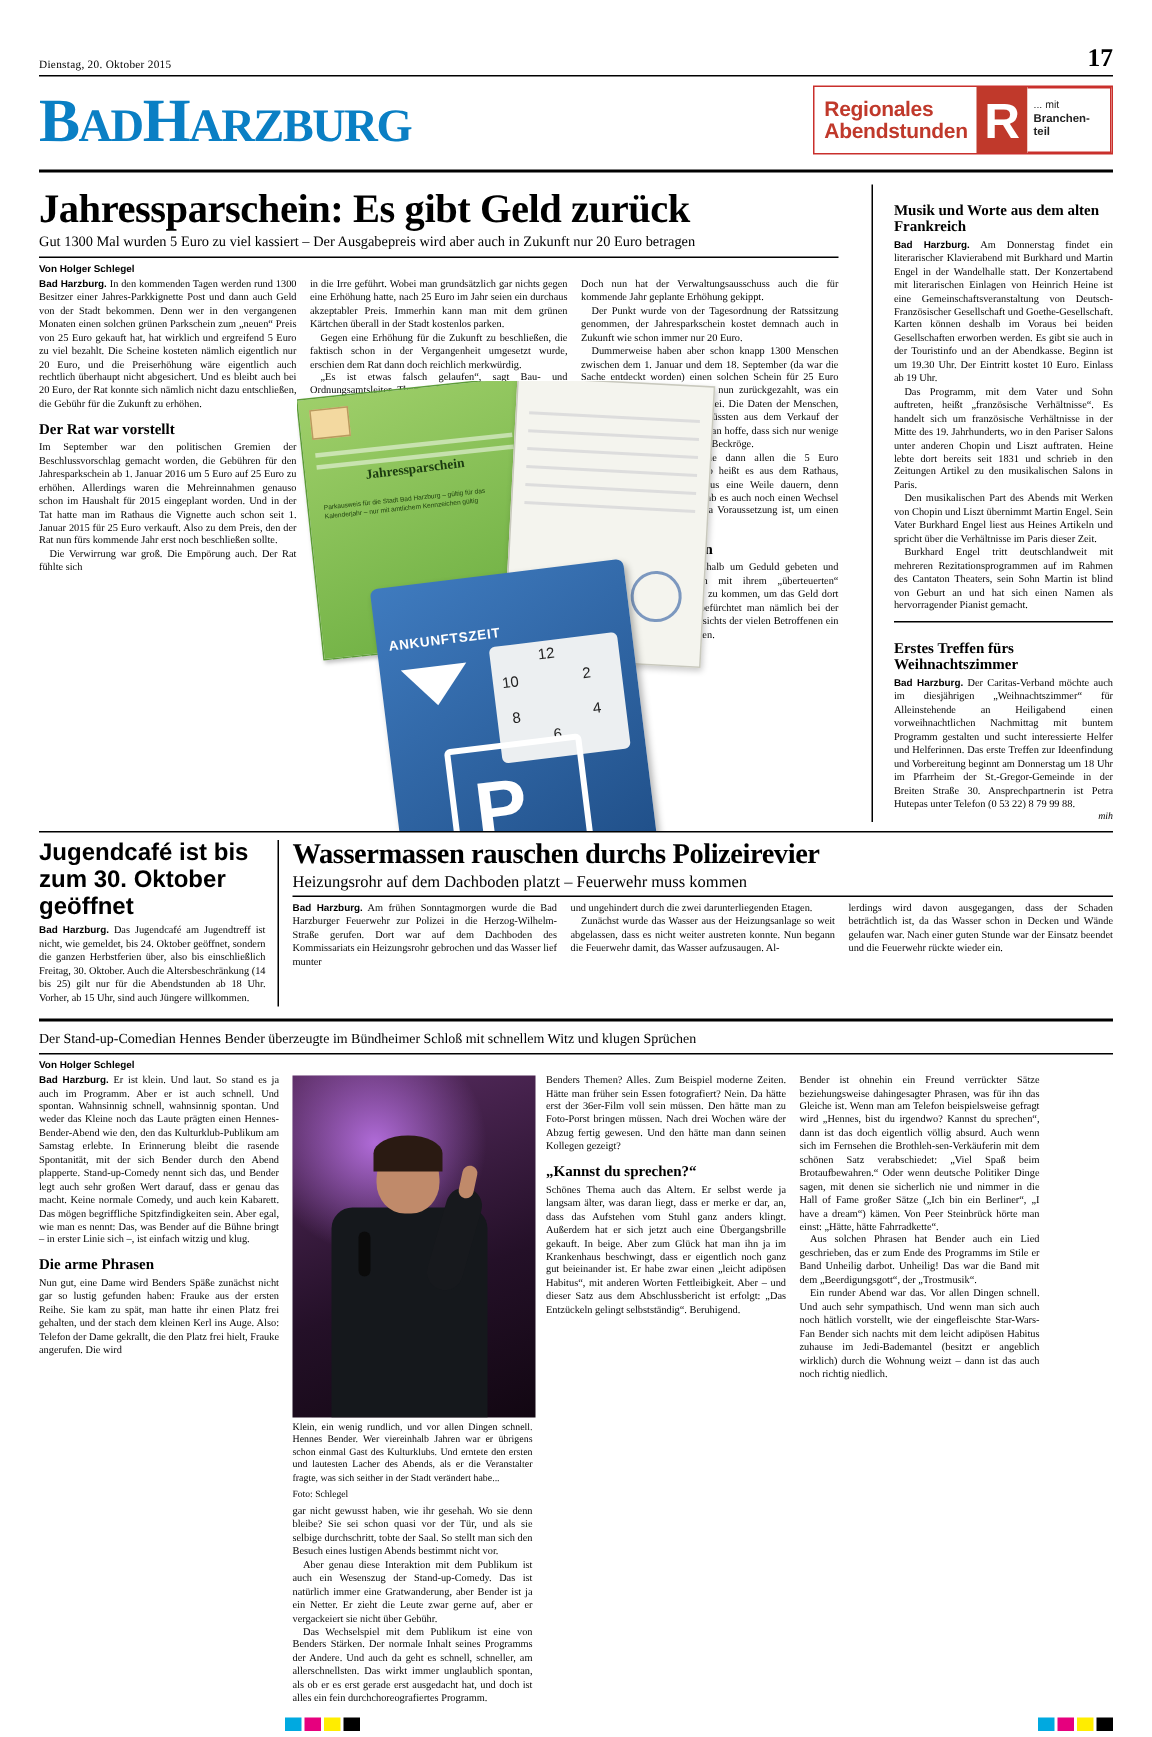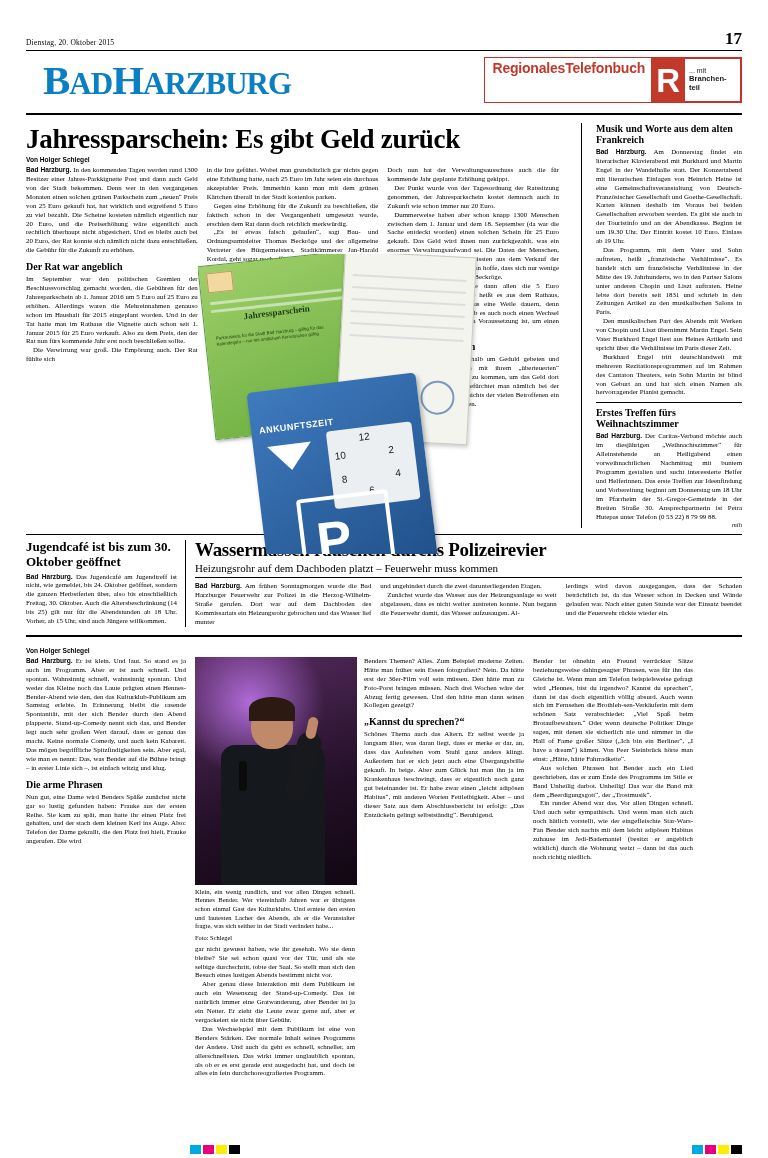--- a/index.html
+++ b/index.html
@@ -47,34 +47,33 @@
     border-bottom: 2.5px solid #000;
     padding: 6px 0 10px 0;
   }
   .paper-title {
     font-family: "Liberation Serif", serif;
     font-weight: bold;
     font-size: 41px;
     letter-spacing: -1px;
     color: #0a7fc4;
     line-height: .95;
-    margin-left: 17px;
   }
   .paper-title .small { font-size: 31px; }
 
   .ad-box {
     display: flex;
     align-items: stretch;
     border: 1px solid #c9302c;
     padding: 0;
     height: 46px;
   }
   .ad-left {
     padding: 3px 6px 3px 7px;
-    display:flex; justify-content:center;
+    display:flex; flex-direction:column; justify-content:center;
   }
   .ad-l1, .ad-l2 {
     font-family: "Liberation Sans", sans-serif;
     font-weight: bold;
     font-size: 14px;
     color: #c0392b;
     line-height: 1.1;
     letter-spacing: -.2px;
   }
   .ad-R {
@@ -236,21 +235,21 @@
   }
   .fig-disc .d-pbox {
     position:absolute; left:36px; bottom:8px; width:92px; height:80px;
     border:4px solid #ffffff; border-radius:4px;
   }
 
   
   .side-h {
     font-family:"Liberation Serif",serif;
     font-weight:bold; font-size:10px; line-height:1.1;
-    margin:0 0 3px 0;
+    margin:12px 0 3px 0;
   }
   .side-rule { border-top:1px solid #000; margin:5px 0 4px 0; }
   .side-credit {
     font-family:"Liberation Serif",serif; font-size:6.6px; text-align:right; font-style:italic;
   }
 
   
   .band {
     display:flex; margin-top:6px; border-top:1.5px solid #000; padding-top:5px;
   }
@@ -258,21 +257,21 @@
   .band-right { flex:1; padding-left:9px;}
   h2.h2 {
     font-family:"Liberation Serif",serif; font-weight:bold; font-size:19px;
     margin:0 0 2px 0; letter-spacing:-.3px; line-height:1.05;
   }
   .h2-sub {
     font-family:"Liberation Serif",serif; font-size:11px;
     border-bottom:1px solid #000; padding-bottom:3px; margin-bottom:4px;
   }
   h2.h2-small {
-    font-family:Liberation Serif, serif; font-weight:bold; font-size:13px;
+    font-family:Liberation Sans, sans-serif; font-weight:bold; font-size:16px;
     margin:0 0 3px 0; line-height:1.12;
   }
 
   
   .bottom {
     margin-top:8px; border-top:2.5px solid #000; padding-top:7px;
   }
   h1.h1b {
     font-family:"Liberation Serif",serif; font-weight:bold; font-size:24px;
     margin:0 0 3px 0; letter-spacing:-.4px;
@@ -340,41 +339,42 @@
     <div class="masthead-pageno">17</div>
   </div>
 
   <div class="title-row">
     <div class="paper-title">
       <span>B</span><span class="small">AD</span><span>H</span><span class="small">ARZBURG</span>
     </div>
     <div class="ad-box">
       <div class="ad-left">
         <div class="ad-l1">Regionales</div>
-        <div class="ad-l2">Telefonbuch</div>
+        <div class="ad-l2">Abendstunden</div>
       </div>
       <div class="ad-R">R</div>
       <div class="ad-flag">
         <span>... mit</span>
         <b>Branchen-</b>
         <b>teil</b>
       </div>
     </div>
   </div>
 
   <div class="content">
 
     <div class="left-zone">
       <h1 class="headline">Jahressparschein: Es gibt Geld zurück</h1>
+      <div class="subhead">Gut 1300 Mal wurden 5 Euro zu viel kassiert – Der Ausgabepreis wird aber auch in Zukunft nur 20 Euro betragen</div>
       <div class="byline">Von Holger Schlegel</div>
 
       <div class="cols-2">
         <div class="col">
           <p class="body lead"><b>Bad Harzburg.</b> In den kommenden Tagen werden rund 1300 Besitzer einer Jahres-Parkkignette Post und dann auch Geld von der Stadt bekommen. Denn wer in den vergangenen Monaten einen solchen grünen Parkschein zum „neuen“ Preis von 25 Euro gekauft hat, hat wirklich und ergreifend 5 Euro zu viel bezahlt. Die Scheine kosteten nämlich eigentlich nur 20 Euro, und die Preiserhöhung wäre eigentlich auch rechtlich überhaupt nicht abgesichert. Und es bleibt auch bei 20 Euro, der Rat konnte sich nämlich nicht dazu entschließen, die Gebühr für die Zukunft zu erhöhen.</p>
-          <h3 class="sub">Der Rat war angeblich</h3>
+          <h3 class="sub">Der Rat war vorstellt</h3>
           <p class="body">Im September war den politischen Gremien der Beschlussvorschlag gemacht worden, die Gebühren für den Jahresparkschein ab 1. Januar 2016 um 5 Euro auf 25 Euro zu erhöhen. Allerdings waren die Mehreinnahmen genauso schon im Haushalt für 2015 eingeplant worden. Und in der Tat hatte man im Rathaus die Vignette auch schon seit 1. Januar 2015 für 25 Euro verkauft. Also zu dem Preis, den der Rat nun fürs kommende Jahr erst noch beschließen sollte.</p>
           <p class="body">Die Verwirrung war groß. Die Empörung auch. Der Rat fühlte sich</p>
         </div>
         <div class="col">
           <p class="body">in die Irre geführt. Wobei man grundsätzlich gar nichts gegen eine Erhöhung hatte, nach 25 Euro im Jahr seien ein durchaus akzeptabler Preis. Immerhin kann man mit dem grünen Kärtchen überall in der Stadt kostenlos parken.</p>
           <p class="body">Gegen eine Erhöhung für die Zukunft zu beschließen, die faktisch schon in der Vergangenheit umgesetzt wurde, erschien dem Rat dann doch reichlich merkwürdig.</p>
           <p class="body">„Es ist etwas falsch gelaufen“, sagt Bau- und Ordnungsamtsleiter Thomas Beckröge und der allgemeine Vertreter des Bürgermeisters, Stadtkämmerer Jan-Harald Kordal, geht sogar noch offensiver mit der Angelegenheit um: Hier sei ein Fehler passiert, die Rechtsgrundlage für eine Erhöhung sei zu spät geändert worden. Das habe man leider übersehen.</p>
         </div>
         <div class="col">
           <p class="body">Doch nun hat der Verwaltungsausschuss auch die für kommende Jahr geplante Erhöhung gekippt.</p>
@@ -457,20 +457,21 @@
           <p class="body">Zunächst wurde das Wasser aus der Heizungsanlage so weit abgelassen, dass es nicht weiter austreten konnte. Nun begann die Feuerwehr damit, das Wasser aufzusaugen. Al-</p>
         </div>
         <div class="col">
           <p class="body">lerdings wird davon ausgegangen, dass der Schaden beträchtlich ist, da das Wasser schon in Decken und Wände gelaufen war. Nach einer guten Stunde war der Einsatz beendet und die Feuerwehr rückte wieder ein.</p>
         </div>
       </div>
     </div>
   </div>
 
   <div class="bottom">
+    <div class="h1b-sub">Der Stand-up-Comedian Hennes Bender überzeugte im Bündheimer Schloß mit schnellem Witz und klugen Sprüchen</div>
     <div class="byline">Von Holger Schlegel</div>
 
     <div class="bottom-cols">
       <div class="bcol">
         <p class="body lead"><b>Bad Harzburg.</b> Er ist klein. Und laut. So stand es ja auch im Programm. Aber er ist auch schnell. Und spontan. Wahnsinnig schnell, wahnsinnig spontan. Und weder das Kleine noch das Laute prägten einen Hennes-Bender-Abend wie den, den das Kulturklub-Publikum am Samstag erlebte. In Erinnerung bleibt die rasende Spontanität, mit der sich Bender durch den Abend plapperte. Stand-up-Comedy nennt sich das, und Bender legt auch sehr großen Wert darauf, dass er genau das macht. Keine normale Comedy, und auch kein Kabarett. Das mögen begriffliche Spitzfindigkeiten sein. Aber egal, wie man es nennt: Das, was Bender auf die Bühne bringt – in erster Linie sich –, ist einfach witzig und klug.</p>
         <h3 class="sub">Die arme Phrasen</h3>
         <p class="body">Nun gut, eine Dame wird Benders Späße zunächst nicht gar so lustig gefunden haben: Frauke aus der ersten Reihe. Sie kam zu spät, man hatte ihr einen Platz frei gehalten, und der stach dem kleinen Kerl ins Auge. Also: Telefon der Dame gekrallt, die den Platz frei hielt, Frauke angerufen. Die wird</p>
       </div>
       <div class="bcol">
         <div class="photo">

